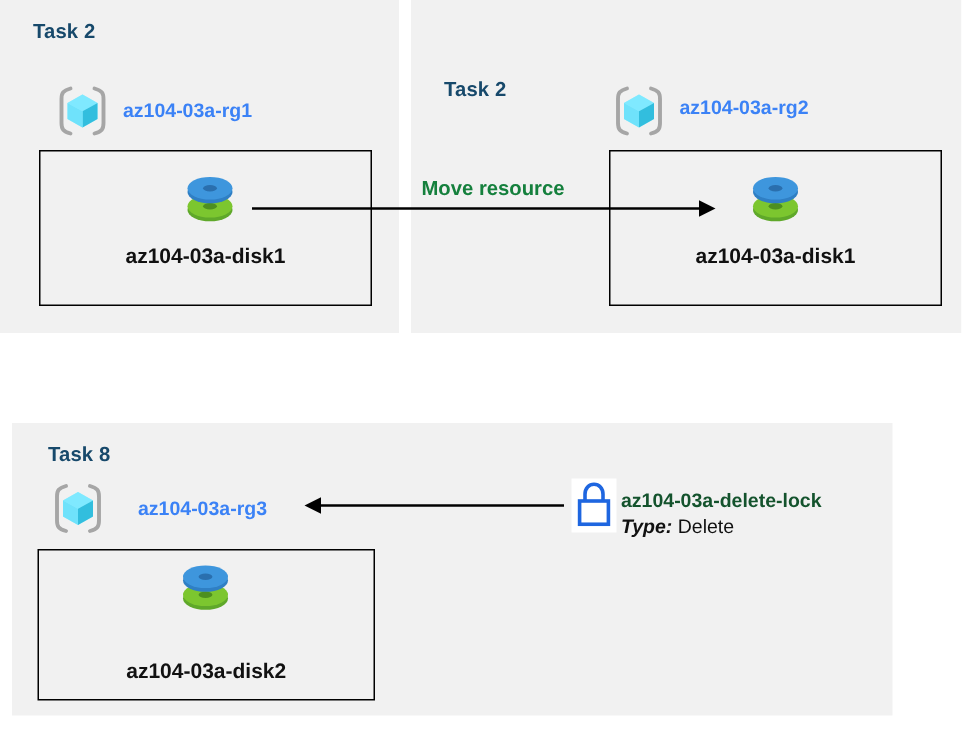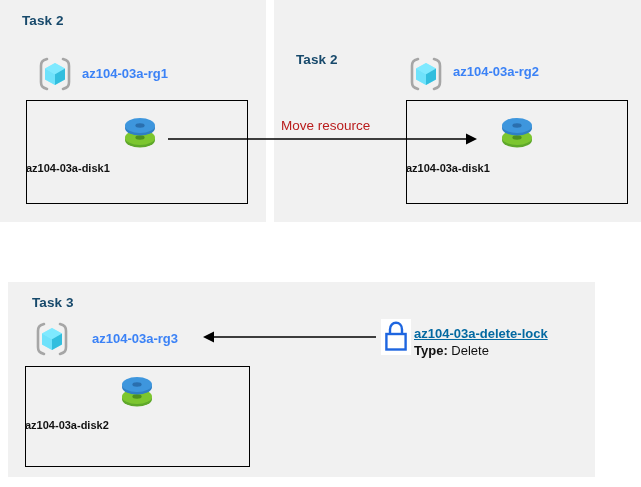--- a/index.html
+++ b/index.html
@@ -64,55 +64,55 @@
   
   .res-label {
     position: absolute;
     font-size: 13px;
     font-weight: bold;
     color: #3b82f6;
     white-space: nowrap;
   }
   .res-label-center {
     position: absolute;
-    font-size: 11px;
+    font-size: 14px;
     font-weight: bold;
     color: #111111;
     white-space: nowrap;
+    text-align: center;
   }
 
   
   .arrow-svg {
     position: absolute;
     overflow: visible;
   }
   .arrow-label {
     position: absolute;
     font-size: 13.5px;
-    font-weight: normal;
-    color: #b91c1c;
+    font-weight: bold;
+    color: #15803d;
     white-space: nowrap;
     text-align: right;
   }
 
   .lock-title {
     position: absolute;
     font-size: 13px;
     font-weight: bold;
-    color: #0369a1;
-    white-space: nowrap;
-    text-decoration: underline;
+    color: #14532d;
+    white-space: nowrap;
   }
   .lock-type {
     position: absolute;
     font-size: 13px;
     color: #111111;
     white-space: nowrap;
   }
-  .lock-type b { font-weight: bold; }
+  .lock-type b { font-weight: bold; font-style: italic; }
 </style>
 </head>
 <body>
 
 <div class="panel" style="left:0px; top:0px; width:266px; height:222px;"></div>
 
 <div class="panel-title" style="left:22px; top:13px;">Task 2</div>
 
 <div class="rg-icon" style="left:36px; top:55px;">
   <svg viewBox="0 0 38 38" xmlns="http://www.w3.org/2000/svg">
@@ -176,21 +176,21 @@
 
 <svg class="arrow-svg" style="left:168px; top:128px;" width="312" height="24">
   <line x1="0" y1="11" x2="298" y2="11" stroke="#000000" stroke-width="1.6"></line>
   <polygon points="298,5.5 309,11 298,16.5" fill="#000000"></polygon>
 </svg>
 
 <div class="arrow-label" style="left:281px; top:118px;">Move resource</div>
 
 <div class="panel" style="left:8px; top:282px; width:587px; height:195px;"></div>
 
-<div class="panel-title" style="left:32px; top:295px;">Task 3</div>
+<div class="panel-title" style="left:32px; top:295px;">Task 8</div>
 
 <div class="rg-icon" style="left:33px; top:320px;">
   <svg viewBox="0 0 38 38" xmlns="http://www.w3.org/2000/svg">
     <path d="M11 4 C6 5.5, 5 7, 5 11 L5 27 C5 31, 6 32.5, 11 34" fill="none" stroke="#a6a6a6" stroke-width="2.6" stroke-linecap="round"></path>
     <path d="M27 4 C32 5.5, 33 7, 33 11 L33 27 C33 31, 32 32.5, 27 34" fill="none" stroke="#a6a6a6" stroke-width="2.6" stroke-linecap="round"></path>
     <polygon points="19,8 29,13.6 29,24.4 19,30 9,24.4 9,13.6" fill="#9cefff"></polygon>
     <polygon points="19,8 29,13.6 19,19.2 9,13.6" fill="#7fe9ff"></polygon>
     <polygon points="19,19.2 29,13.6 29,24.4 19,30" fill="#32bede"></polygon>
     <polygon points="19,19.2 19,30 9,24.4 9,13.6" fill="#6fe2fb"></polygon>
   </svg>
@@ -204,21 +204,21 @@
   <svg viewBox="0 0 44 40" xmlns="http://www.w3.org/2000/svg">
     <ellipse cx="22" cy="27" rx="15" ry="7.5" fill="#5fa82a"></ellipse>
     <ellipse cx="22" cy="24.5" rx="15" ry="7.5" fill="#7cc62f"></ellipse>
     <ellipse cx="22" cy="24.5" rx="4.6" ry="2.2" fill="#4d8f1f"></ellipse>
     <ellipse cx="22" cy="15" rx="15" ry="7.5" fill="#2f7fc4"></ellipse>
     <ellipse cx="22" cy="12.5" rx="15" ry="7.5" fill="#3e96dd"></ellipse>
     <ellipse cx="22" cy="12.5" rx="4.6" ry="2.2" fill="#2a6fae"></ellipse>
   </svg>
 </div>
 
-<div class="res-label-center" style="left:25px; top:419px; width:225px;">az104-03a-disk2</div>
+<div class="res-label-center" style="left:25px; top:439px; width:225px;">az104-03a-disk2</div>
 
 <svg class="arrow-svg" style="left:203px; top:327px;" width="175" height="22">
   <line x1="11" y1="10" x2="173" y2="10" stroke="#000000" stroke-width="1.6"></line>
   <polygon points="11,4.5 0,10 11,15.5" fill="#000000"></polygon>
 </svg>
 
 <div class="lock-icon" style="left:381px; top:319px;">
   <svg viewBox="0 0 30 36" xmlns="http://www.w3.org/2000/svg">
     <path d="M9 15 L9 10.5 C9 6.4, 11.7 3.8, 15 3.8 C18.3 3.8, 21 6.4, 21 10.5 L21 15" fill="none" stroke="#1e66e0" stroke-width="2.4"></path>
     <rect x="5.4" y="15" width="19.2" height="15.5" fill="none" stroke="#1e66e0" stroke-width="2.4"></rect>

